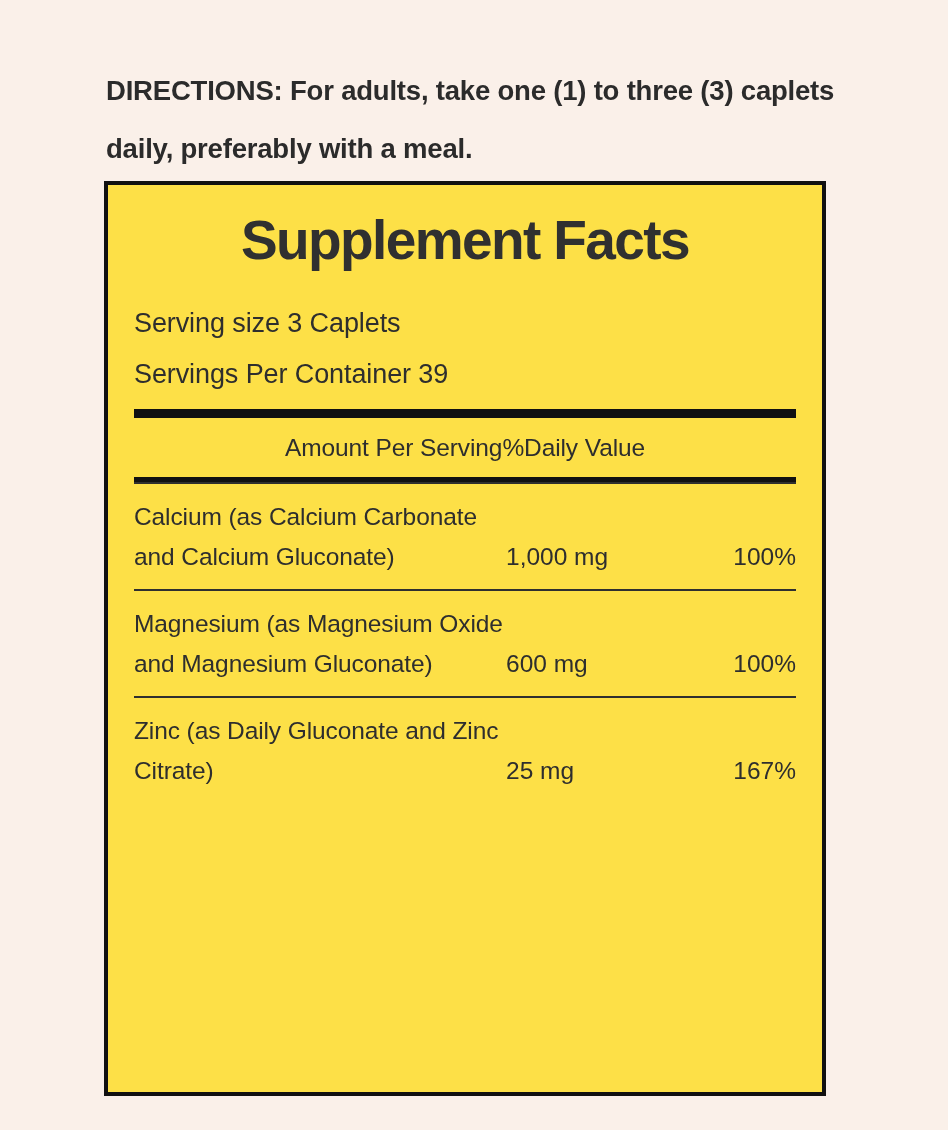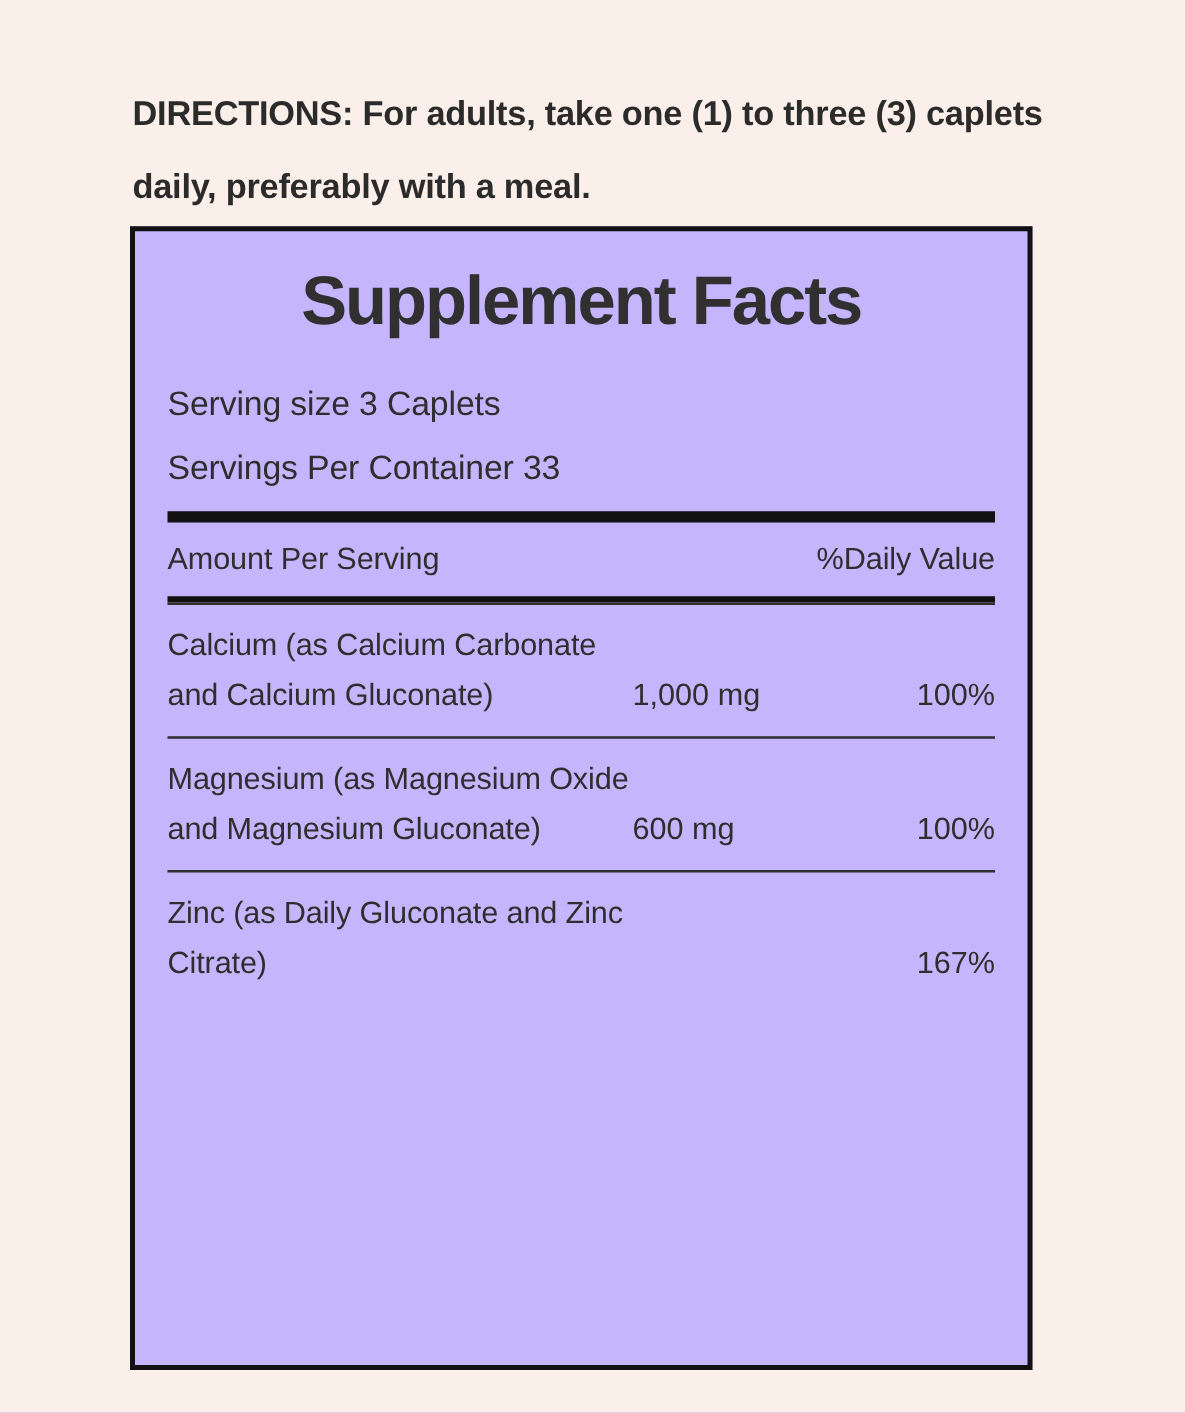--- a/index.html
+++ b/index.html
@@ -38,21 +38,21 @@
     font-weight: bold;
   }
   .panel {
     position: absolute;
     left: 104px;
     top: 181px;
     width: 722px;
     height: 915px;
     box-sizing: border-box;
     border: 4px solid #111111;
-    background: #c4b5fd;
+    background: #fde047;
     padding: 0 26px;
   }
   .panel-title {
     margin: 0;
     padding: 24px 0 2px 0;
     text-align: center;
     font-size: 55px;
     font-weight: bold;
     letter-spacing: -1.6px;
     color: #303030;
@@ -77,21 +77,21 @@
     background: #111111;
     margin: 0;
   }
   .rule-thin {
     height: 2px;
     background: #2f2f2f;
     margin: 0;
   }
   .amount-row {
     display: flex;
-    justify-content: space-between;
+    justify-content: center;
     align-items: baseline;
     font-size: 24.5px;
     padding: 16px 0 15px 0;
     letter-spacing: -0.1px;
   }
   .nutrient {
     display: flex;
     align-items: flex-end;
     padding: 13px 0 12px 0;
   }
@@ -124,21 +124,21 @@
   <p class="directions">
     <span class="lead">DIRECTIONS:</span><span class="body"> For adults, take one (1) to three (3) caplets daily, preferably with a meal.</span>
   </p>
 
   <div class="panel">
 
     <h1 class="panel-title">Supplement Facts</h1>
 
     <div class="serving-block">
       <div class="serving-line">Serving size 3 Caplets</div>
-      <div class="serving-line">Servings Per Container 33</div>
+      <div class="serving-line">Servings Per Container 39</div>
     </div>
 
     <div class="rule-thick"></div>
 
     <div class="amount-row">
       <span>Amount Per Serving</span>
       <span>%Daily Value</span>
     </div>
 
     <div class="rule-med"></div>
@@ -157,17 +157,18 @@
     <div class="nutrient">
       <span class="name">Magnesium (as Magnesium Oxide and Magnesium Gluconate)</span>
       <span class="amount">600 mg</span>
       <span class="dv">100%</span>
     </div>
 
     <div class="rule-thin"></div>
 
     <div class="nutrient">
       <span class="name">Zinc (as Daily Gluconate and Zinc Citrate)</span>
+      <span class="amount">25 mg</span>
       <span class="dv">167%</span>
     </div>
 
   </div>
 </div>
 
 </body></html>

